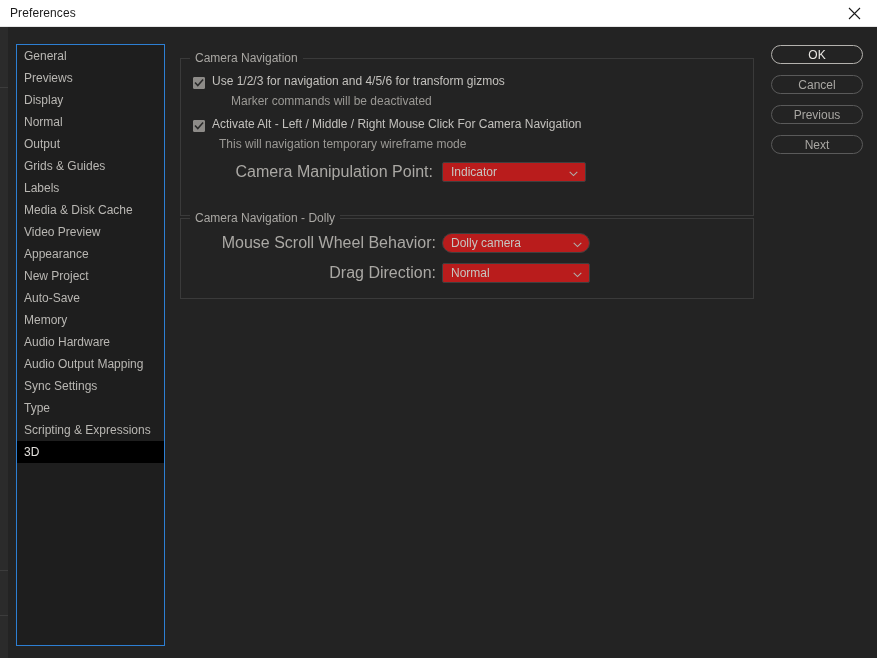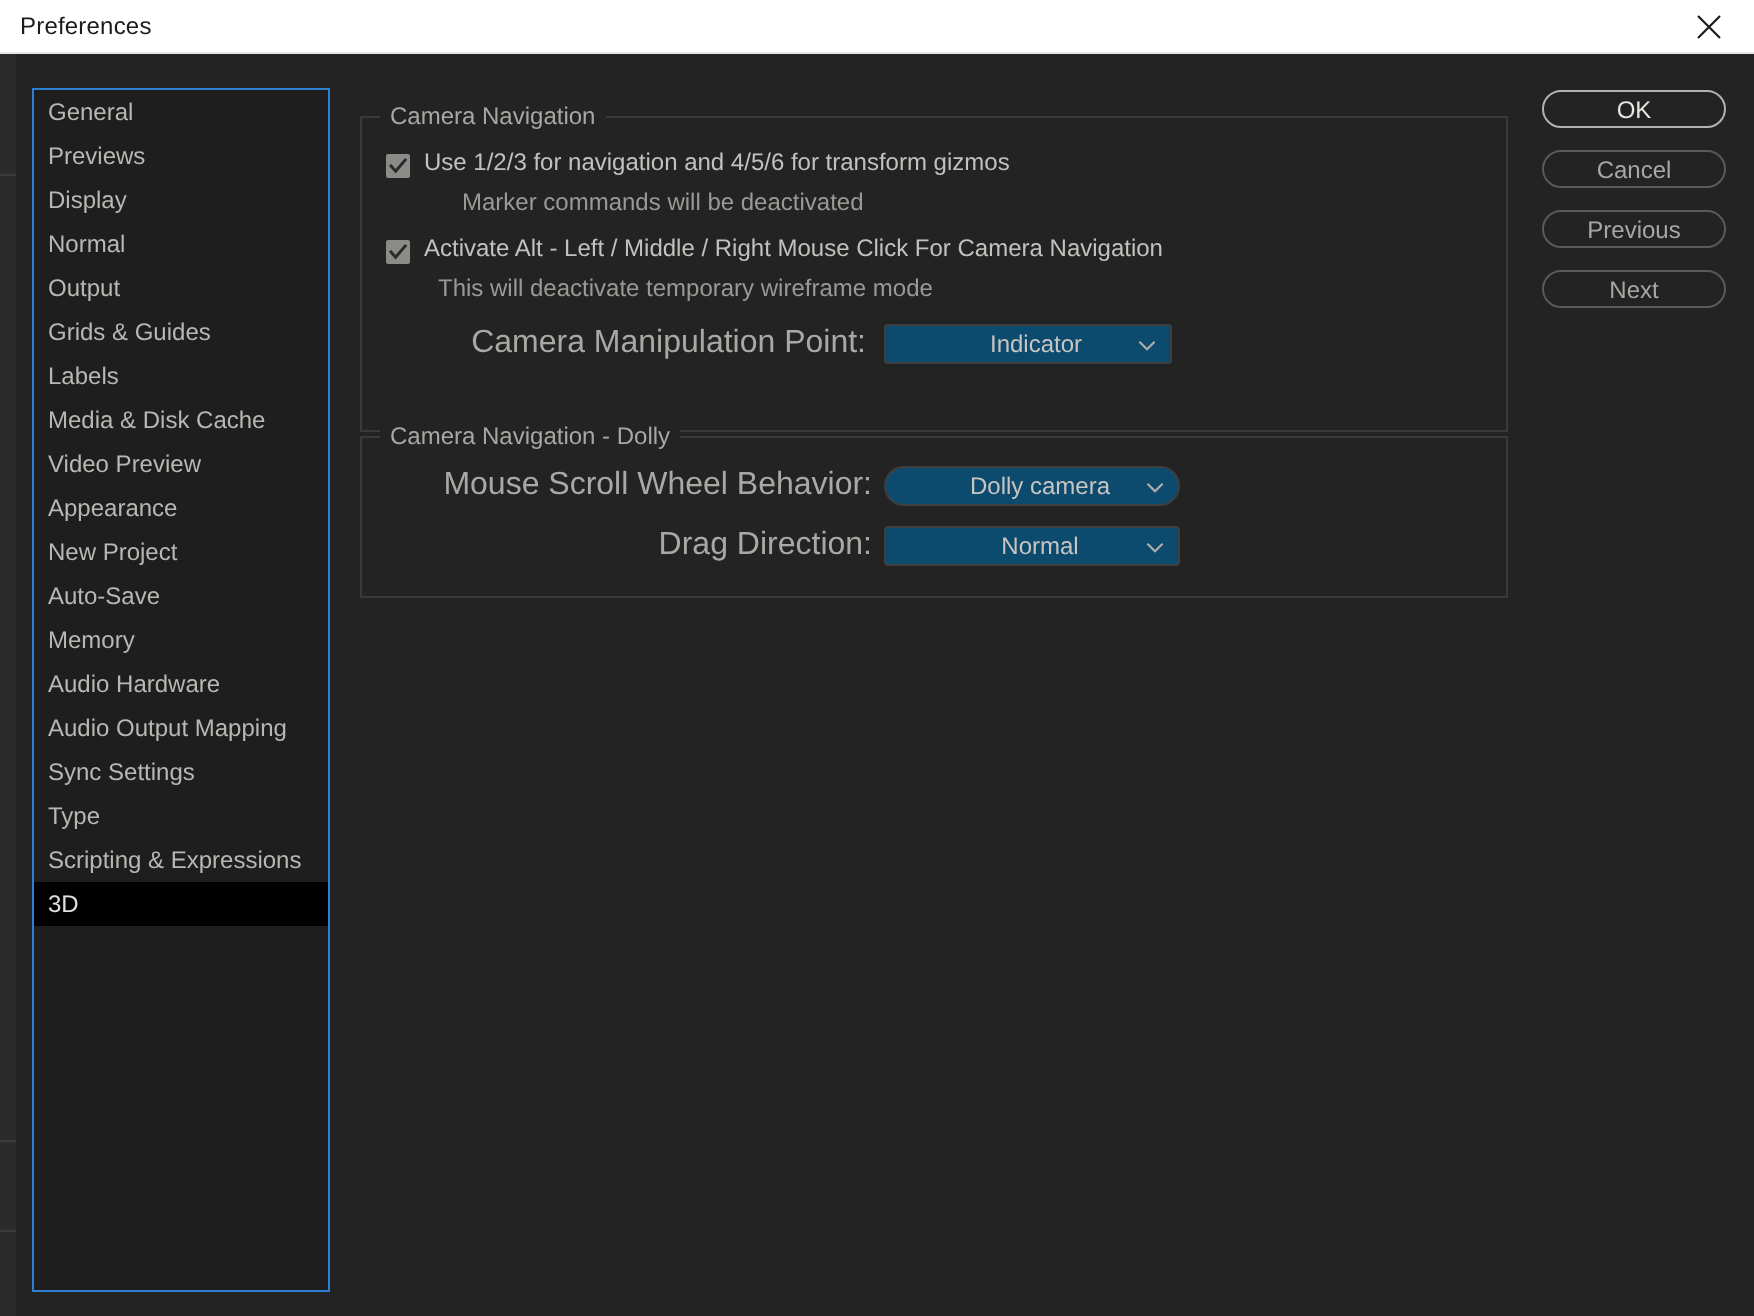--- a/index.html
+++ b/index.html
@@ -175,28 +175,27 @@
   }
   .field-label {
     font-size: 16px;
     color: #aaa8a4;
     white-space: nowrap;
     text-align: right;
   }
   .dropdown {
     position: relative;
     height: 20px;
-    background: #0c4a6e;
+    background: #b91c1c;
     border: 1px solid #3f3f3f;
     border-radius: 2px;
     box-sizing: border-box;
     display: flex;
     align-items: center;
     cursor: default;
-    justify-content: center;
   }
   .dropdown-value {
     font-size: 12px;
     color: #c7c5c1;
     padding-left: 8px;
     white-space: nowrap;
   }
   .dropdown-arrow {
     position: absolute;
     right: 7px;
@@ -283,21 +282,21 @@
     <div class="sub-note" style="left:50px; top:35px;">Marker commands will be deactivated</div>
 
     <div class="check-row" style="left:12px; top:58px;">
       <span class="checkbox">
         <svg width="10" height="10" viewBox="0 0 10 10" aria-hidden="true">
           <path d="M1.5 5 L3.8 7.6 L8.6 2" stroke="#2a2a2a" stroke-width="1.5" fill="none" stroke-linecap="square"></path>
         </svg>
       </span>
       <span class="check-label">Activate Alt - Left / Middle / Right Mouse Click For Camera Navigation</span>
     </div>
-    <div class="sub-note" style="left:38px; top:78px;">This will deactivate temporary wireframe mode</div>
+    <div class="sub-note" style="left:38px; top:78px;">This will navigation temporary wireframe mode</div>
 
     <div class="field-row" style="left:12px; top:103px; width:400px;">
       <span class="field-label" style="width:240px;">Camera Manipulation Point:</span>
       <span class="dropdown" style="width:144px; margin-left:9px;">
         <span class="dropdown-value">Indicator</span>
         <span class="dropdown-arrow">
           <svg width="9" height="6" viewBox="0 0 9 6" aria-hidden="true">
             <path d="M0.7 0.9 L4.5 4.6 L8.3 0.9" stroke="#b0aeaa" stroke-width="1.1" fill="none"></path>
           </svg>
         </span>

